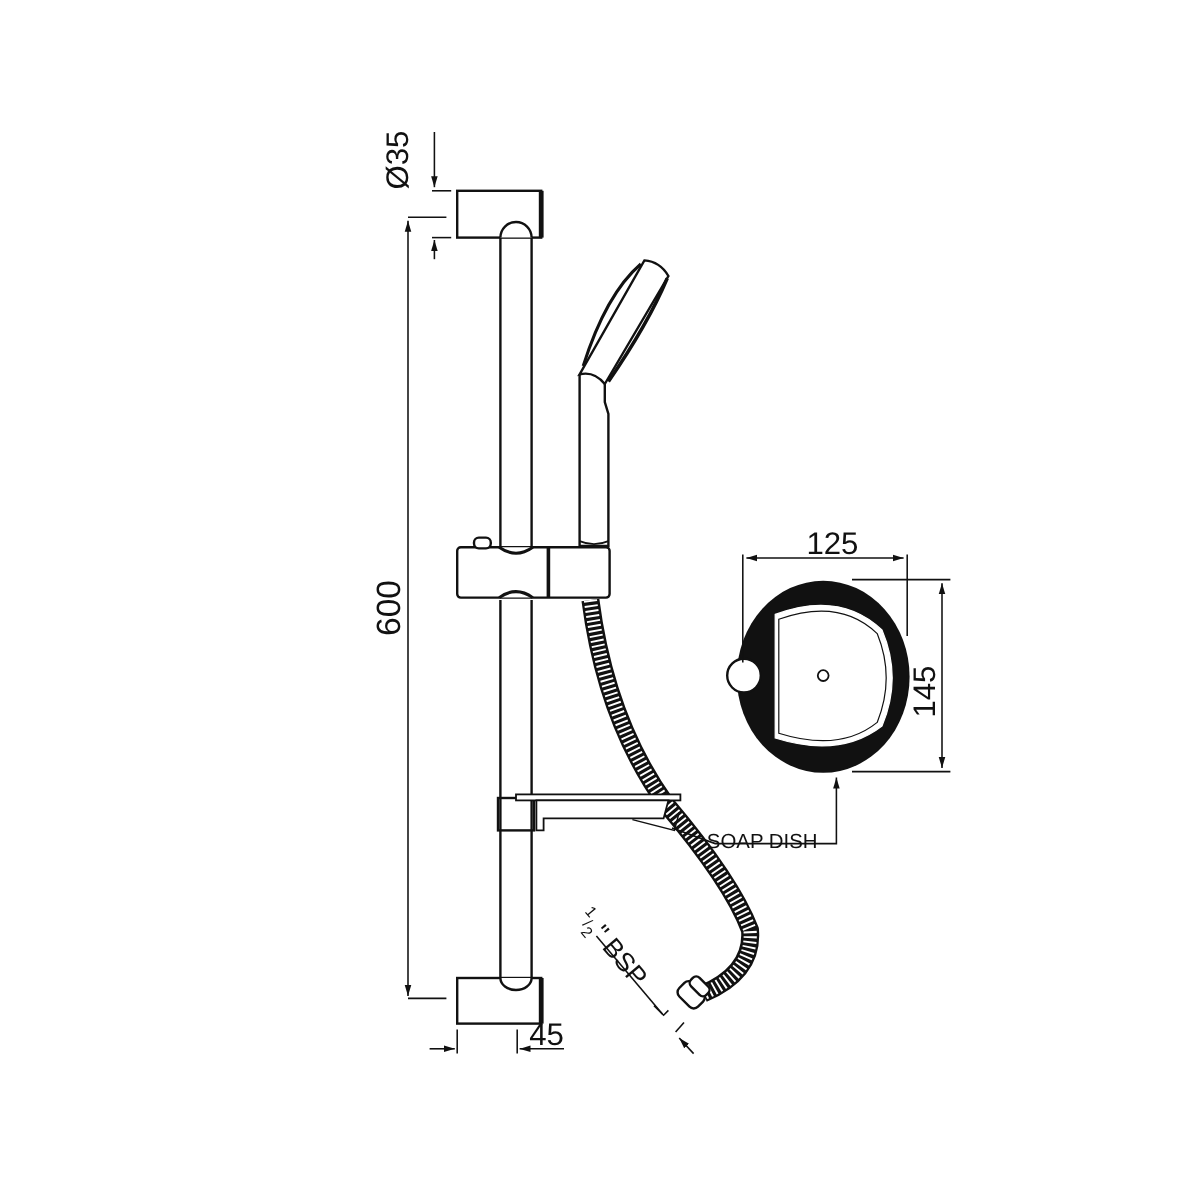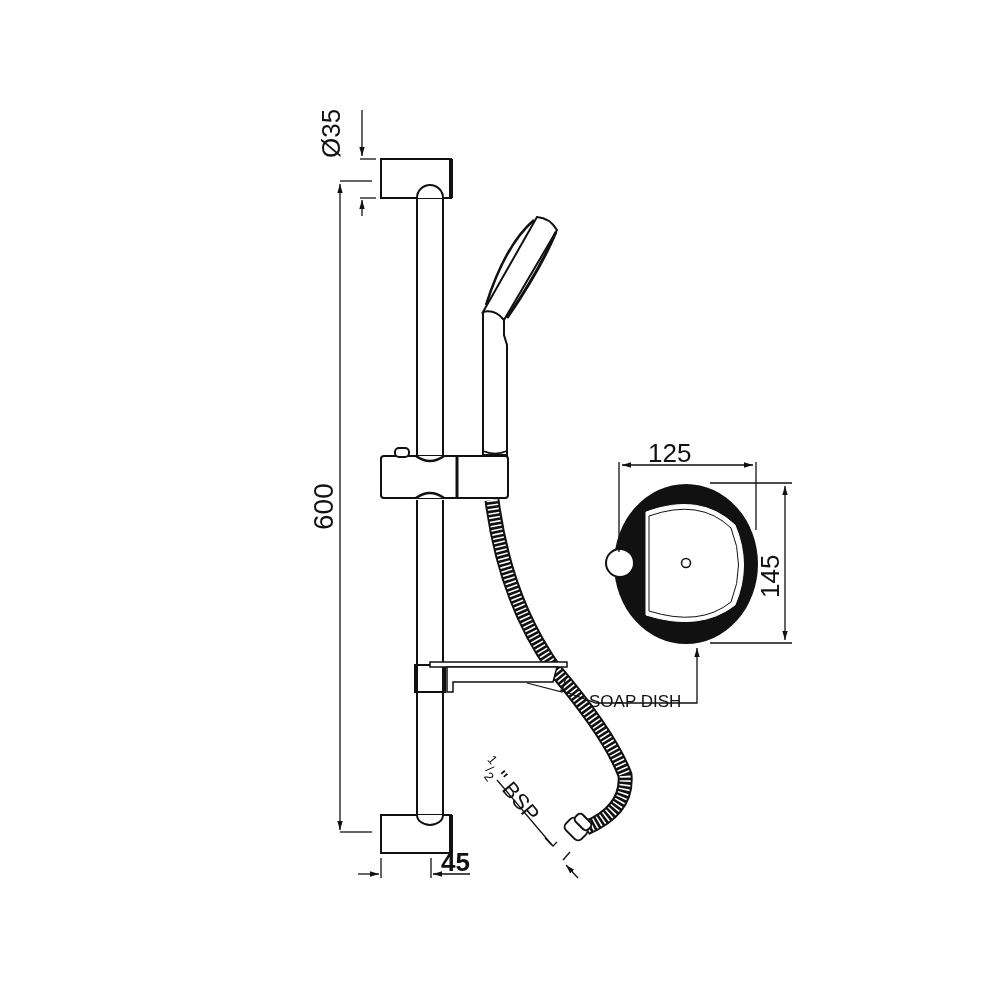--- a/index.html
+++ b/index.html
@@ -124,23 +124,23 @@
     <path d="M545,838 L553,846 L557,842" fill="none" stroke="#111" stroke-width="1.3"></path>
     <line x1="578" y1="878" x2="566" y2="865" stroke="#111" stroke-width="1.3" marker-end="url(#arr)"></line>
     <path d="M563,860 L570,852" fill="none" stroke="#111" stroke-width="1.3"></path>
   </g>
 </svg>
 
 <div class="lbl" style="left:316px; top:110px; font-size:26px; transform:rotate(-90deg); transform-origin:left top; top:158px;">Ø35</div>
 
 <div class="lbl" style="left:308px; top:530px; font-size:28px; transform:rotate(-90deg); transform-origin:left top;">600</div>
 
-<div class="lbl" style="left:441px; top:847px; font-size:26px;font-weight:bold;">45</div>
+<div class="lbl" style="left:441px; top:847px; font-size:26px;">45</div>
 
-<div class="lbl" style="left:648px; top:438px; font-size:26px;">125</div>
+<div class="lbl" style="left:672px; top:438px; font-size:26px;">125</div>
 
 <div class="lbl" style="left:755px; top:598px; font-size:26px; transform:rotate(-90deg); transform-origin:left top;">145</div>
 
 <div class="lbl" style="left:589px; top:692px; font-size:17px;">SOAP DISH</div>
 
 <div class="lbl" style="left:496px; top:752px; font-size:22px; transform:rotate(50deg); transform-origin:left top;">
   <span style="font-size:13px; vertical-align:super;">1</span><span style="font-size:13px;">/</span><span style="font-size:13px; vertical-align:sub;">2</span><span>" BSP</span>
 </div>
 
 </body></html>

